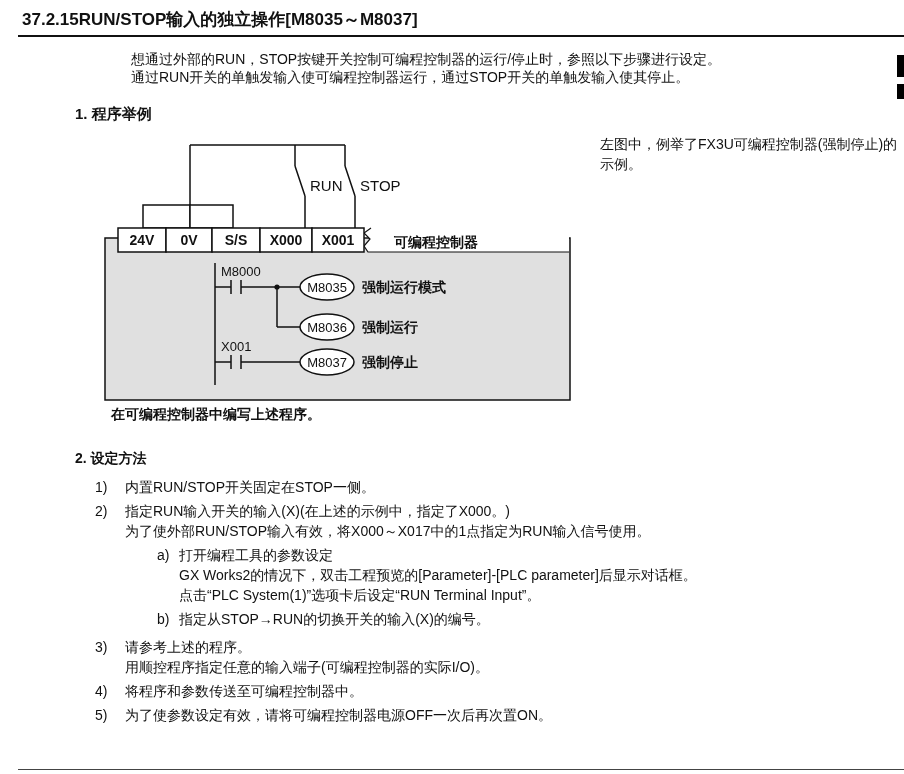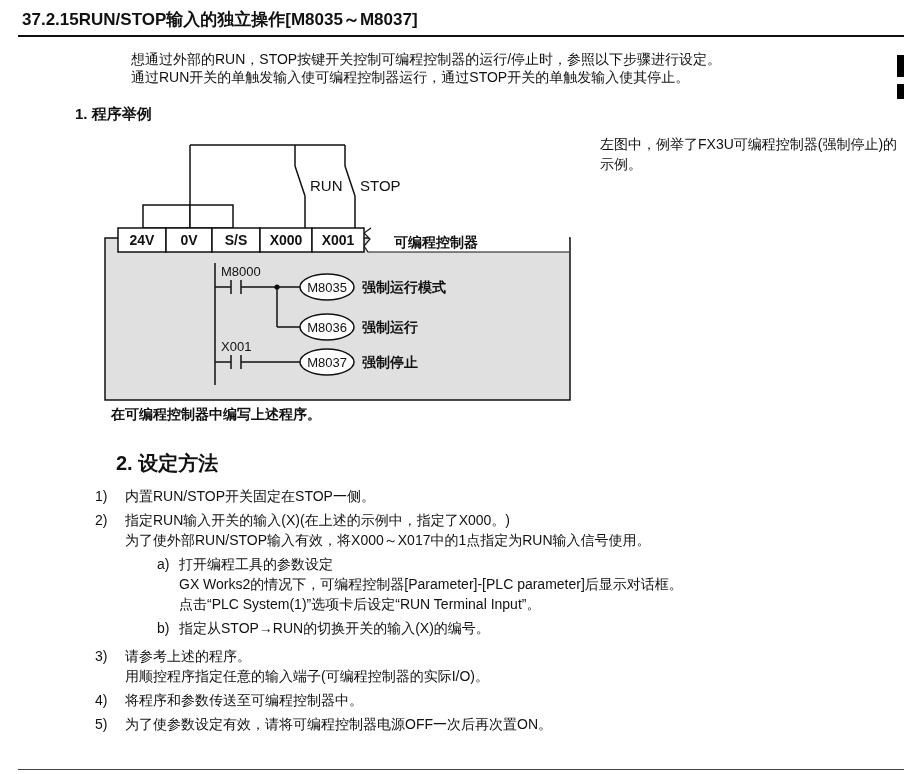--- a/index.html
+++ b/index.html
@@ -11,21 +11,21 @@
   .abs { position:absolute; }
   .title { top:8px; left:22px; font-size:17px; font-weight:bold; white-space:nowrap; }
   .title .t-num { }
   .rule-top { top:35px; left:18px; width:886px; height:2px; background:#111; }
   .intro { top:50px; left:95px; font-size:14px; line-height:18px;margin-left:36px; }
   .h-example { top:105px; left:75px; font-size:15px; font-weight:bold; }
   .side-note { top:134px; left:600px; width:302px; font-size:14px; line-height:20px; }
   .diagram { top:133px; left:100px; }
   .caption { top:406px; left:111px; font-size:14px; font-weight:bold; }
   .section2 { top:450px; left:75px; width:812px; font-size:14px; }
-  .section2 .h-setting { font-size:20px; font-weight:bold; margin-bottom:9px;margin-left:41px; }
+  .section2 .h-setting { font-size:14px; font-weight:bold; margin-bottom:9px; }
   .items { margin-left:20px; }
   .item { display:flex; margin-bottom:4px; line-height:20px; }
   .item > .num { width:30px; flex:none; }
   .item > .body { flex:1; }
   .sub { margin-left:32px; margin-top:4px; margin-bottom:2px; }
   .sub .item > .num { width:22px; }
   .edge-tab1 { right:0; top:55px; width:7px; height:22px; background:#000; }
   .edge-tab2 { right:0; top:84px; width:7px; height:15px; background:#000; }
   .rule-bottom { top:769px; left:18px; width:886px; height:1px; background:#444; }
   svg text { font-family:"Liberation Sans","DejaVu Sans",sans-serif; fill:#111; }
@@ -124,21 +124,21 @@
     <div class="item">
       <span class="num">2)</span>
       <div class="body">
         <div>指定RUN输入开关的输入(X)(在上述的示例中，指定了X000。)</div>
         <div>为了使外部RUN/STOP输入有效，将X000～X017中的1点指定为RUN输入信号使用。</div>
         <div class="sub">
           <div class="item">
             <span class="num">a)</span>
             <div class="body">
               <div>打开编程工具的参数设定</div>
-              <div>GX Works2的情况下，可编程控制器[Parameter]-[PLC parameter]后显示对话框。</div>
+              <div>GX Works2的情况下，双击工程预览的[Parameter]-[PLC parameter]后显示对话框。</div>
               <div>点击“PLC System(1)”选项卡后设定“RUN Terminal Input”。</div>
             </div>
           </div>
           <div class="item">
             <span class="num">b)</span>
             <div class="body">
                 <div>指定从STOP→RUN的切换开关的输入(X)的编号。</div>
               </div>
           </div>
         </div>

